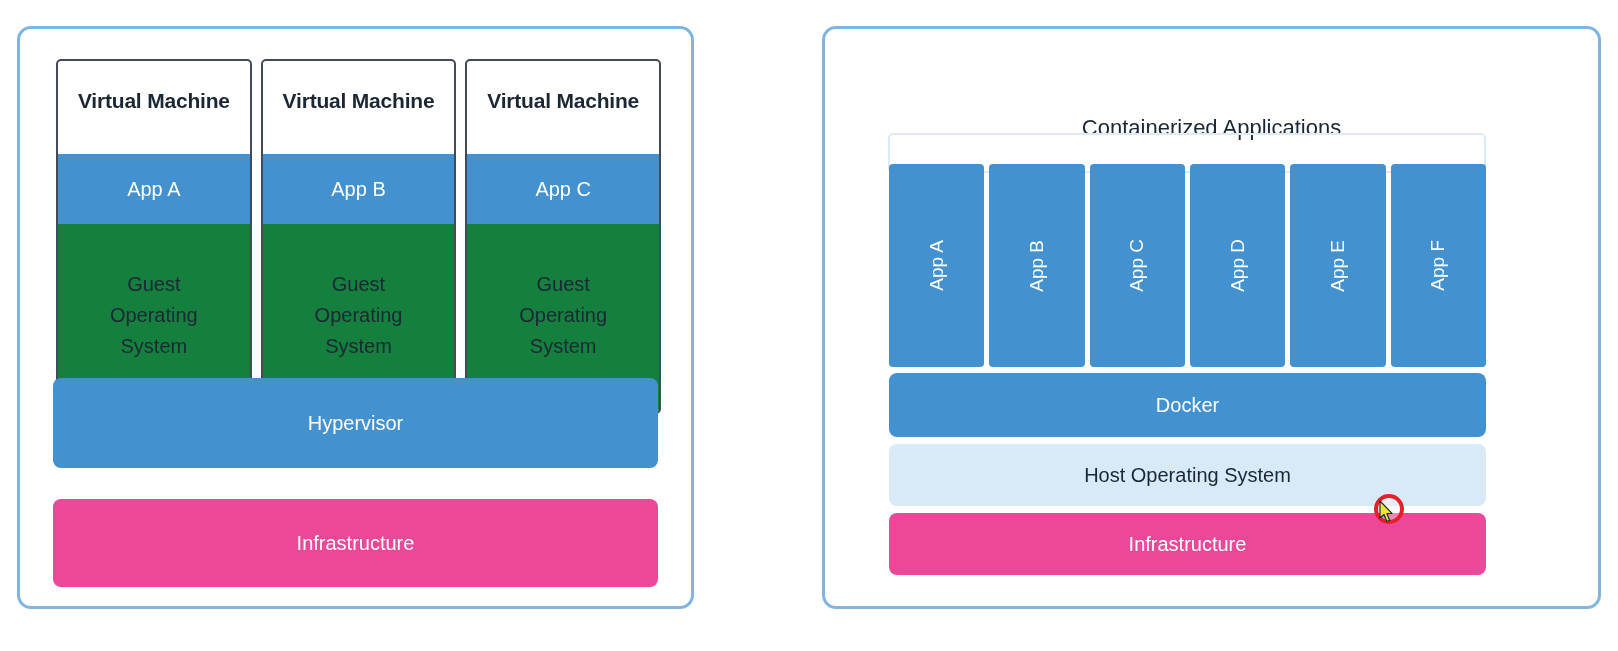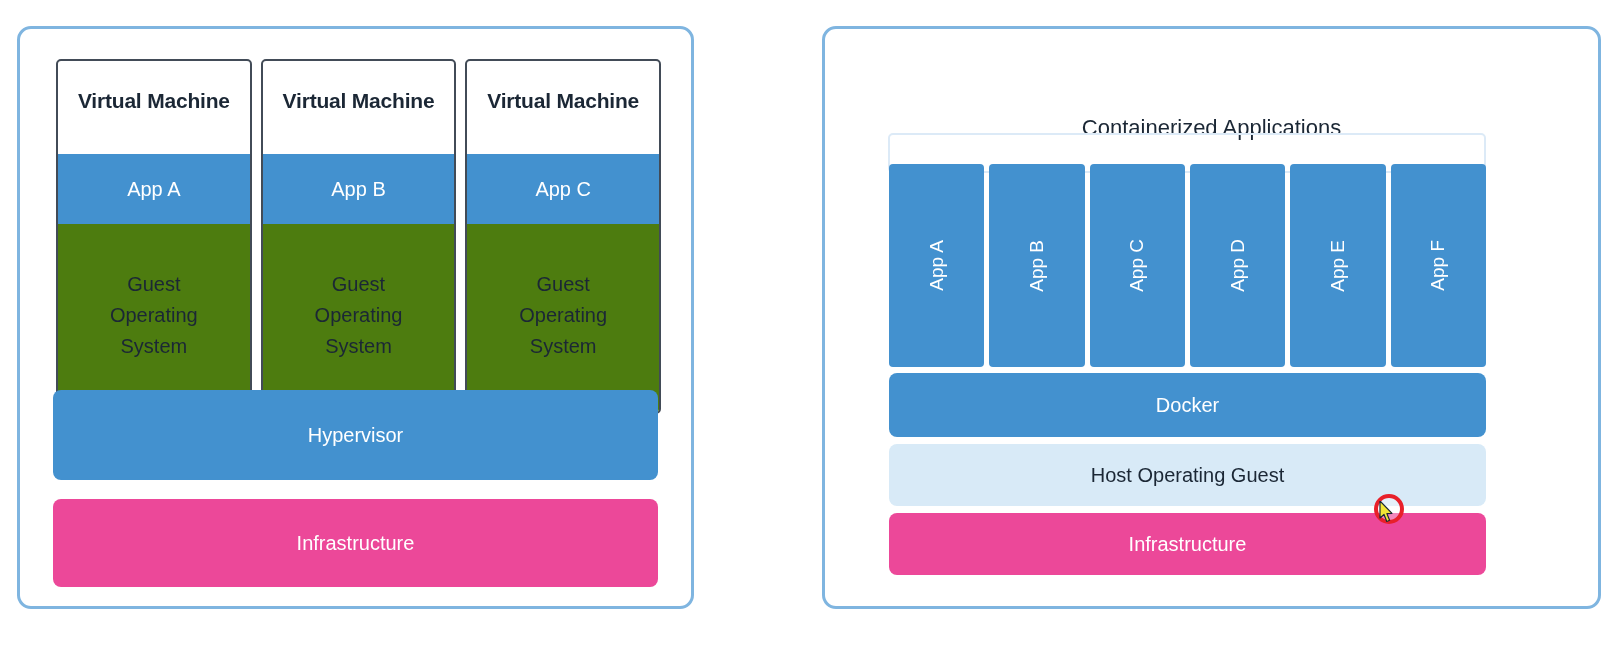--- a/index.html
+++ b/index.html
@@ -62,21 +62,21 @@
     flex: 0 0 70px;
     background: #4391cf;
     display: flex;
     align-items: center;
     justify-content: center;
     color: #ffffff;
     font-size: 20px;
   }
   .vm-guest {
     flex: 1 1 auto;
-    background: #4d7c0f;
+    background: #15803d;
     display: flex;
     align-items: center;
     justify-content: center;
     text-align: center;
     color: #1b2735;
     font-size: 20px;
     line-height: 31px;
     padding-bottom: 6px;
     box-sizing: border-box;
   }
@@ -89,21 +89,21 @@
     justify-content: center;
     color: #ffffff;
     font-size: 20px;
     border-radius: 8px;
     box-sizing: border-box;
   }
   .bar.blue  { background: #4391cf; }
   .bar.green { background: #ec4899; }
   .bar.pale  { background: #d8eaf7; color: #1b2735; }
 
-  #bar-hypervisor     { left: 53px;  top: 390px; width: 605px; height: 90px; }
+  #bar-hypervisor     { left: 53px;  top: 378px; width: 605px; height: 90px; }
   #bar-infrastructure { left: 53px;  top: 499px; width: 605px; height: 88px; }
 
   
   #cnt-title {
     position: absolute;
     left: 822px;
     top: 74px;
     width: 779px;
     text-align: center;
     font-size: 22px;
@@ -232,20 +232,20 @@
   <div class="app-col">
     <span>App E</span>
   </div>
   <div class="app-col">
     <span>App F</span>
   </div>
 </div>
 
 <div class="bar blue" id="bar-docker">Docker</div>
 
-<div class="bar pale" id="bar-hostos">Host Operating Guest</div>
+<div class="bar pale" id="bar-hostos">Host Operating System</div>
 
 <div class="bar green" id="bar-cnt-infra">Infrastructure</div>
 
 <div id="click-marker"></div>
 <svg id="mouse-cursor" viewBox="0 0 16 22">
   <polygon points="1,0 1,17 5,13.5 7.8,20.5 10.6,19.3 7.9,12.6 13,12.3" fill="#f2e535" stroke="#1b2735" stroke-width="1.2" stroke-linejoin="round"></polygon>
 </svg>
 
 </body></html>

